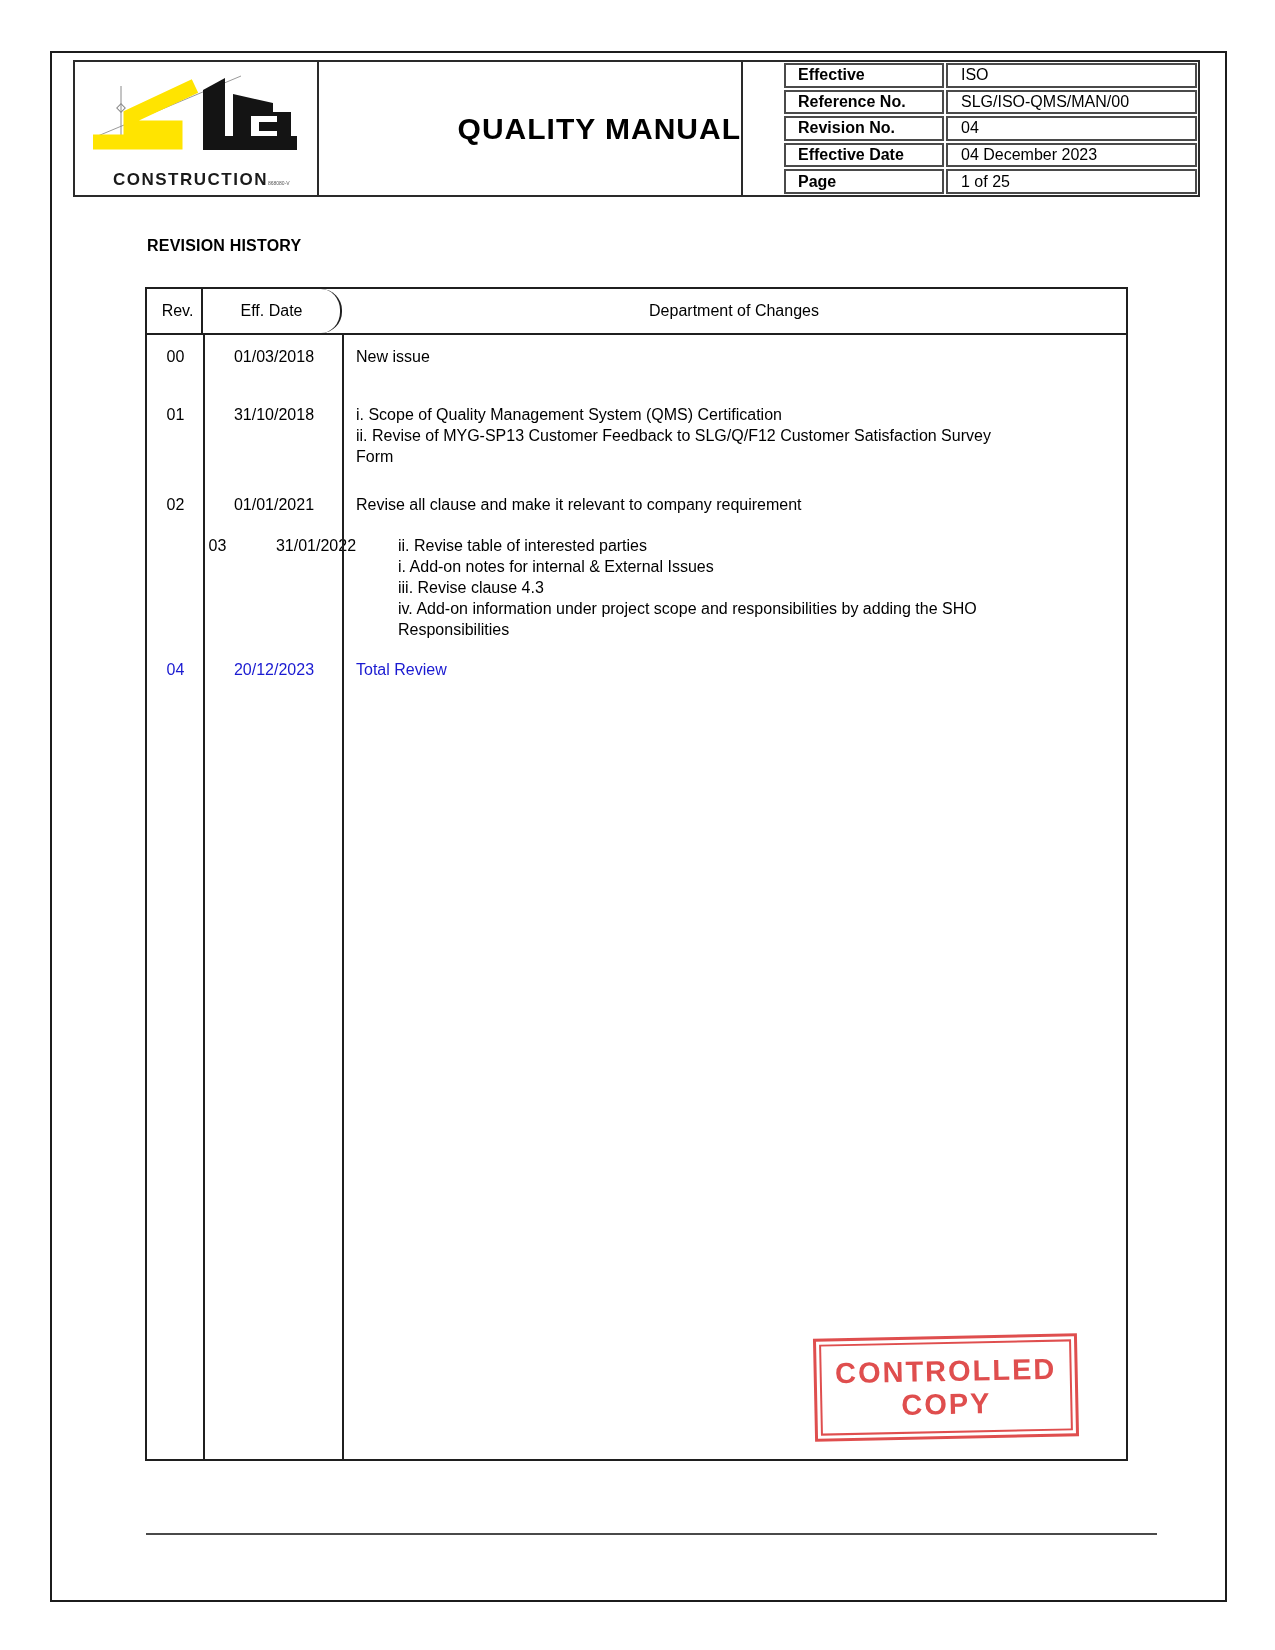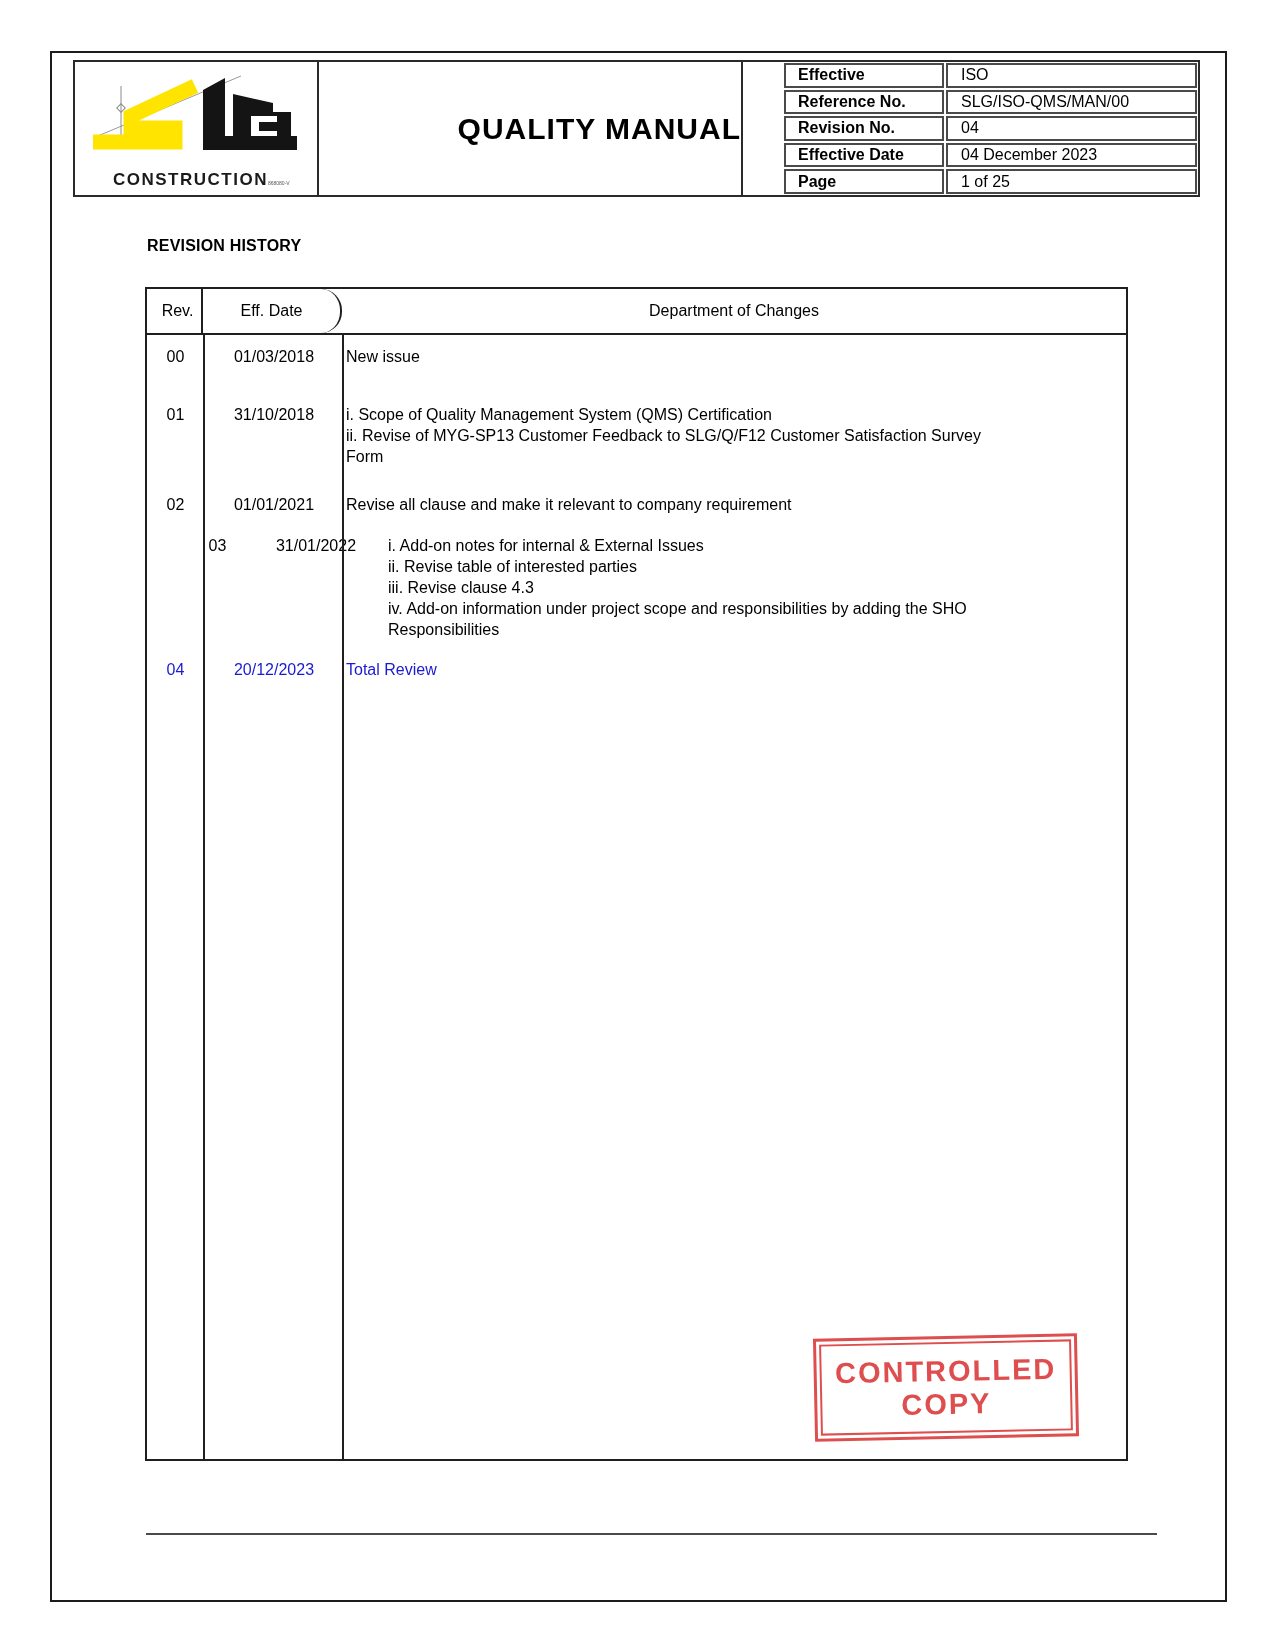--- a/index.html
+++ b/index.html
@@ -43,21 +43,21 @@
   .rh-rev{width:56px;border-right:2px solid #1f1f1f;padding-left:7px;}
   .rh-date{width:139px;border-right:2px solid #1f1f1f;border-radius:21px;}
   .rh-desc{flex:1;}
   .rev-body{position:absolute;top:44px;bottom:0;left:0;right:0;overflow:hidden;}
   .colline{position:absolute;top:0;bottom:0;width:0;border-left:2px solid #1f1f1f;}
   .colline.c1{left:56px;}
   .colline.c2{left:195px;}
   .entry{display:flex;font-size:16px;line-height:21px;}
   .e-rev{width:57px;text-align:center;flex:none;}
   .e-date{width:140px;text-align:center;flex:none;}
-  .e-desc{flex:1;padding-left:2px;padding-right:10px;}
+  .e-desc{flex:1;padding-left:12px;padding-right:10px;}
   .entry-0{margin-top:13px;}
   .entry-1{margin-top:37px;}
   .entry-2{margin-top:27px;}
   .entry-3{margin-top:20px;margin-left:42px;}
   .entry-4{margin-top:19px;}
   .highlight{color:var(--blue,#1a1ad1);}
 
   
   .stamp{position:absolute;left:814px;top:1336px;width:264px;height:103px;
         border:3px solid var(--red,#dd4040);transform:rotate(-1.2deg);
@@ -153,22 +153,22 @@
             <div class="e-rev">02</div>
             <div class="e-date">01/01/2021</div>
             <div class="e-desc">
               <div>Revise all clause and make it relevant to company requirement</div>
             </div>
           </div>
           <div class="entry entry-3">
             <div class="e-rev">03</div>
             <div class="e-date">31/01/2022</div>
             <div class="e-desc">
+              <div>ii. Revise table of interested parties</div>
               <div>i. Add-on notes for internal &amp; External Issues</div>
-              <div>ii. Revise table of interested parties</div>
               <div>iii. Revise clause 4.3</div>
               <div>iv. Add-on information under project scope and responsibilities by adding the SHO</div>
               <div>Responsibilities</div>
             </div>
           </div>
           <div class="entry entry-4 highlight">
             <div class="e-rev">04</div>
             <div class="e-date">20/12/2023</div>
             <div class="e-desc">
               <div>Total Review</div>

